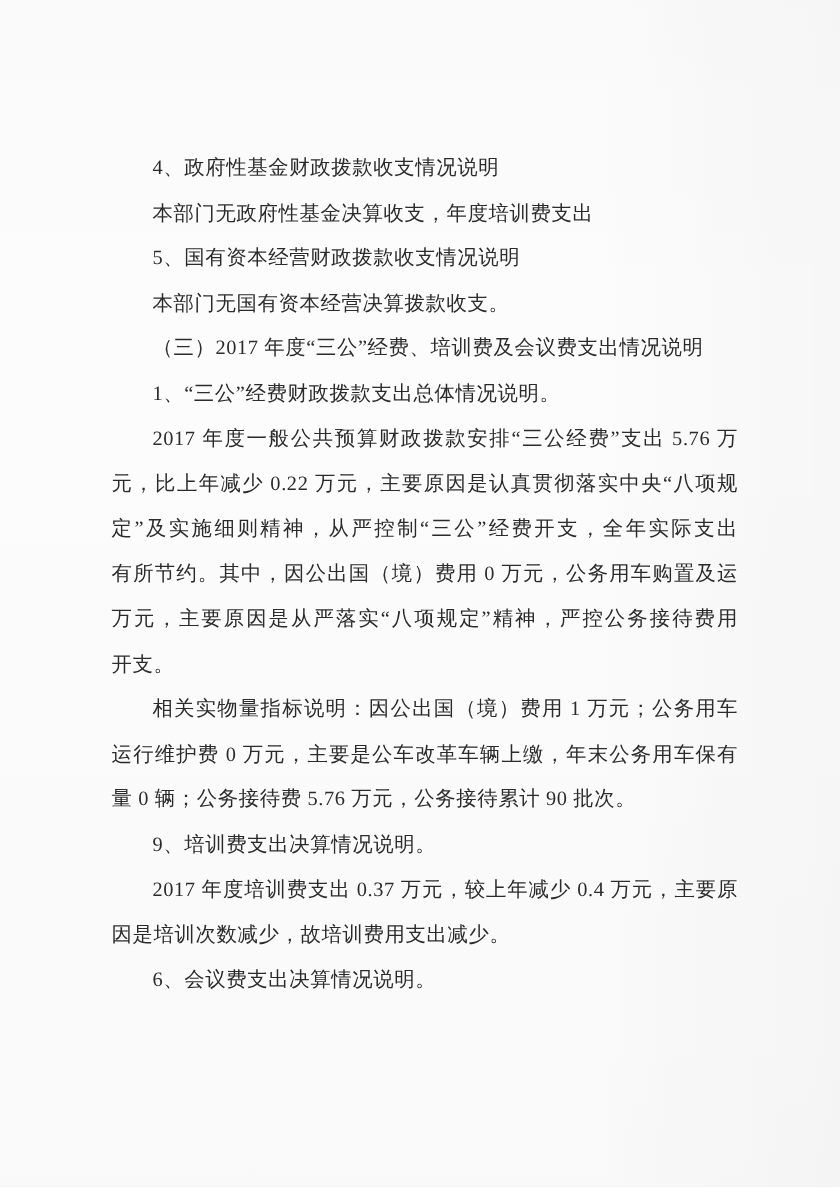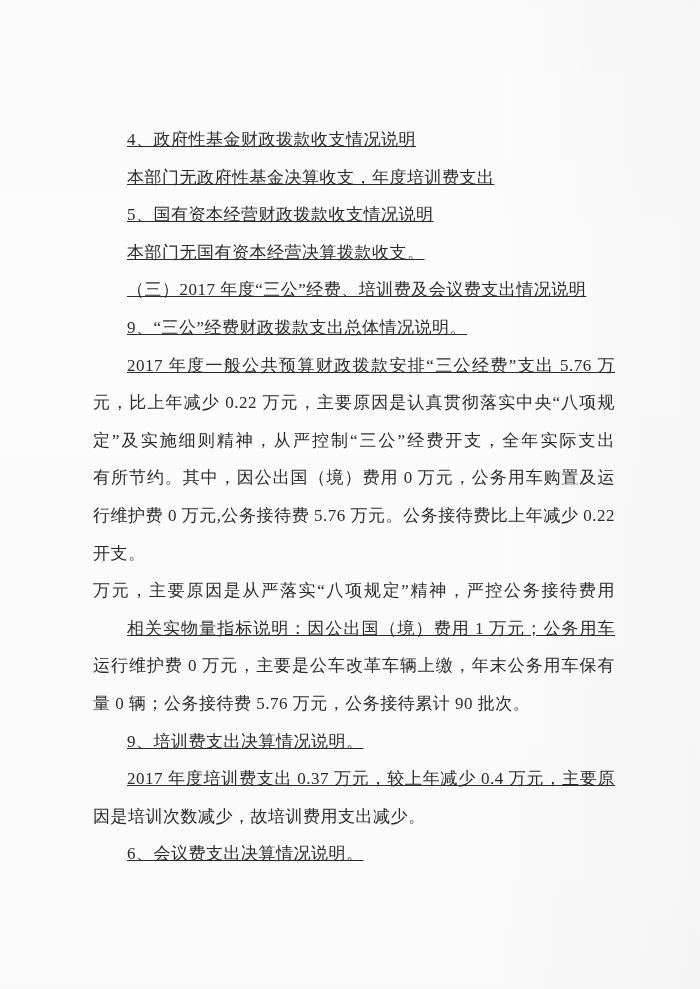--- a/index.html
+++ b/index.html
@@ -42,21 +42,20 @@
     white-space: normal;
   }
   
   .line.fill {
     text-align: justify;
     text-align-last: justify;
   }
   
   .line.first {
     text-indent: 2em;
-    text-decoration: underline;
   }
 </style>
 </head>
 <body>
 
 <div class="page" style="background: rgb(252, 252, 252);">
   <div class="text-block" id="text-block" style="color: rgb(43, 43, 43);">
       <div class="paragraph">
         <div class="line first">4、政府性基金财政拨款收支情况说明</div>
       </div>
@@ -66,30 +65,29 @@
       <div class="paragraph">
         <div class="line first">5、国有资本经营财政拨款收支情况说明</div>
       </div>
       <div class="paragraph">
         <div class="line first">本部门无国有资本经营决算拨款收支。</div>
       </div>
       <div class="paragraph">
         <div class="line first">（三）2017 年度“三公”经费、培训费及会议费支出情况说明</div>
       </div>
       <div class="paragraph">
-        <div class="line first">9、“三公”经费财政拨款支出总体情况说明。</div>
+        <div class="line first">1、“三公”经费财政拨款支出总体情况说明。</div>
       </div>
       <div class="paragraph">
         <div class="line first fill">2017 年度一般公共预算财政拨款安排“三公经费”支出 5.76 万</div>
         <div class="line fill">元，比上年减少 0.22 万元，主要原因是认真贯彻落实中央“八项规</div>
         <div class="line fill">定”及实施细则精神，从严控制“三公”经费开支，全年实际支出</div>
         <div class="line fill">有所节约。其中，因公出国（境）费用 0 万元，公务用车购置及运</div>
-        <div class="line fill">行维护费 0 万元,公务接待费 5.76 万元。公务接待费比上年减少 0.22</div>
+        <div class="line fill">万元，主要原因是从严落实“八项规定”精神，严控公务接待费用</div>
         <div class="line">开支。</div>
-        <div class="line fill">万元，主要原因是从严落实“八项规定”精神，严控公务接待费用</div>
       </div>
       <div class="paragraph">
         <div class="line first fill">相关实物量指标说明：因公出国（境）费用 1 万元；公务用车</div>
         <div class="line fill">运行维护费 0 万元，主要是公车改革车辆上缴，年末公务用车保有</div>
         <div class="line">量 0 辆；公务接待费 5.76 万元，公务接待累计 90 批次。</div>
       </div>
       <div class="paragraph">
         <div class="line first">9、培训费支出决算情况说明。</div>
       </div>
       <div class="paragraph">

